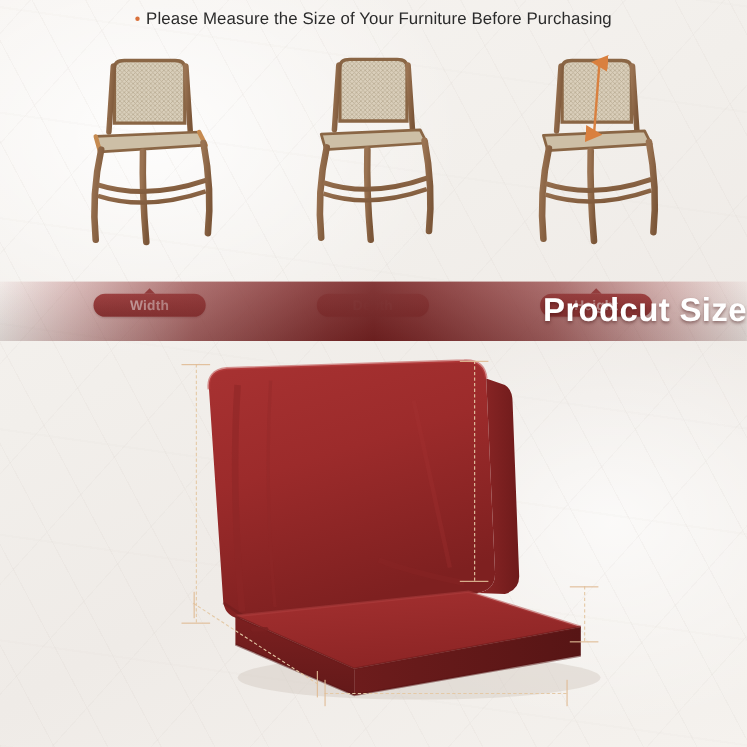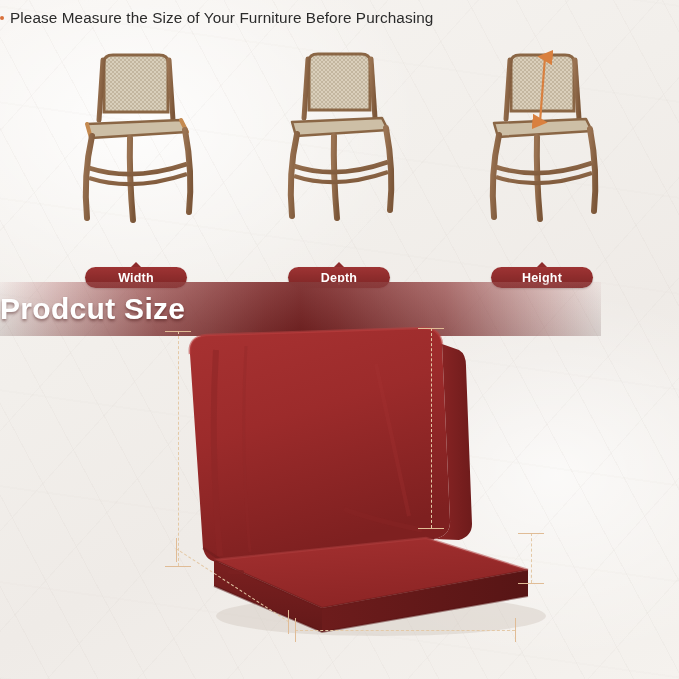--- a/index.html
+++ b/index.html
@@ -20,21 +20,21 @@
     position:absolute;inset:0;pointer-events:none;opacity:.5;
     background:
       repeating-linear-gradient(62deg, rgba(205,197,190,.22) 0 1px, rgba(255,255,255,0) 1px 43px),
       repeating-linear-gradient(-48deg, rgba(198,190,182,.15) 0 1px, rgba(255,255,255,0) 1px 67px),
       repeating-linear-gradient(8deg, rgba(210,203,196,.12) 0 2px, rgba(255,255,255,0) 2px 95px);
   }
 
   
   .headline{
     position:absolute;top:9px;left:0;width:679px;
-    text-align:left;
+    text-align:center;
     font-size:15.3px;color:#2b2b2b;letter-spacing:.1px;
     white-space:nowrap;
   }
   .bullet{
     display:inline-block;width:4px;height:4px;border-radius:50%;
     background:#d9703a;vertical-align:middle;margin-right:6px;
     position:relative;top:-1px;
   }
 
   
@@ -57,32 +57,32 @@
     color:#fff;font-size:12.5px;font-weight:bold;letter-spacing:.2px;
   }
   .pill::before{
     content:"";position:absolute;top:-5px;left:50%;transform:translateX(-50%);
     width:0;height:0;border-left:5px solid transparent;border-right:5px solid transparent;
     border-bottom:5px solid #8e2c2c;
   }
 
   
   .banner{
-    position:absolute;left:0;top:256px;width:601px;height:54px;
+    position:absolute;left:0;top:256px;width:679px;height:54px;
     background:linear-gradient(90deg,
       rgba(150,51,51,.06) 0%,
       rgba(150,51,51,.30) 9%,
       rgba(134,42,42,.72) 26%,
       rgba(122,36,36,.95) 44%,
       rgba(118,34,34,1) 50%,
       rgba(122,36,36,.95) 56%,
       rgba(134,42,42,.72) 74%,
       rgba(150,51,51,.30) 91%,
       rgba(150,51,51,.06) 100%);
-    display:flex;align-items:center;justify-content:flex-start;margin-top:26px;
+    display:flex;align-items:center;justify-content:flex-end;
   }
   .banner-inner{
     background:linear-gradient(180deg, rgba(255,255,255,.10), rgba(0,0,0,.10));
     position:absolute;inset:0;pointer-events:none;
   }
   .banner-title{
     position:relative;
     color:#fff;font-size:30px;font-weight:bold;letter-spacing:.3px;
     text-shadow:0 2px 3px rgba(60,10,10,.45);
   }

